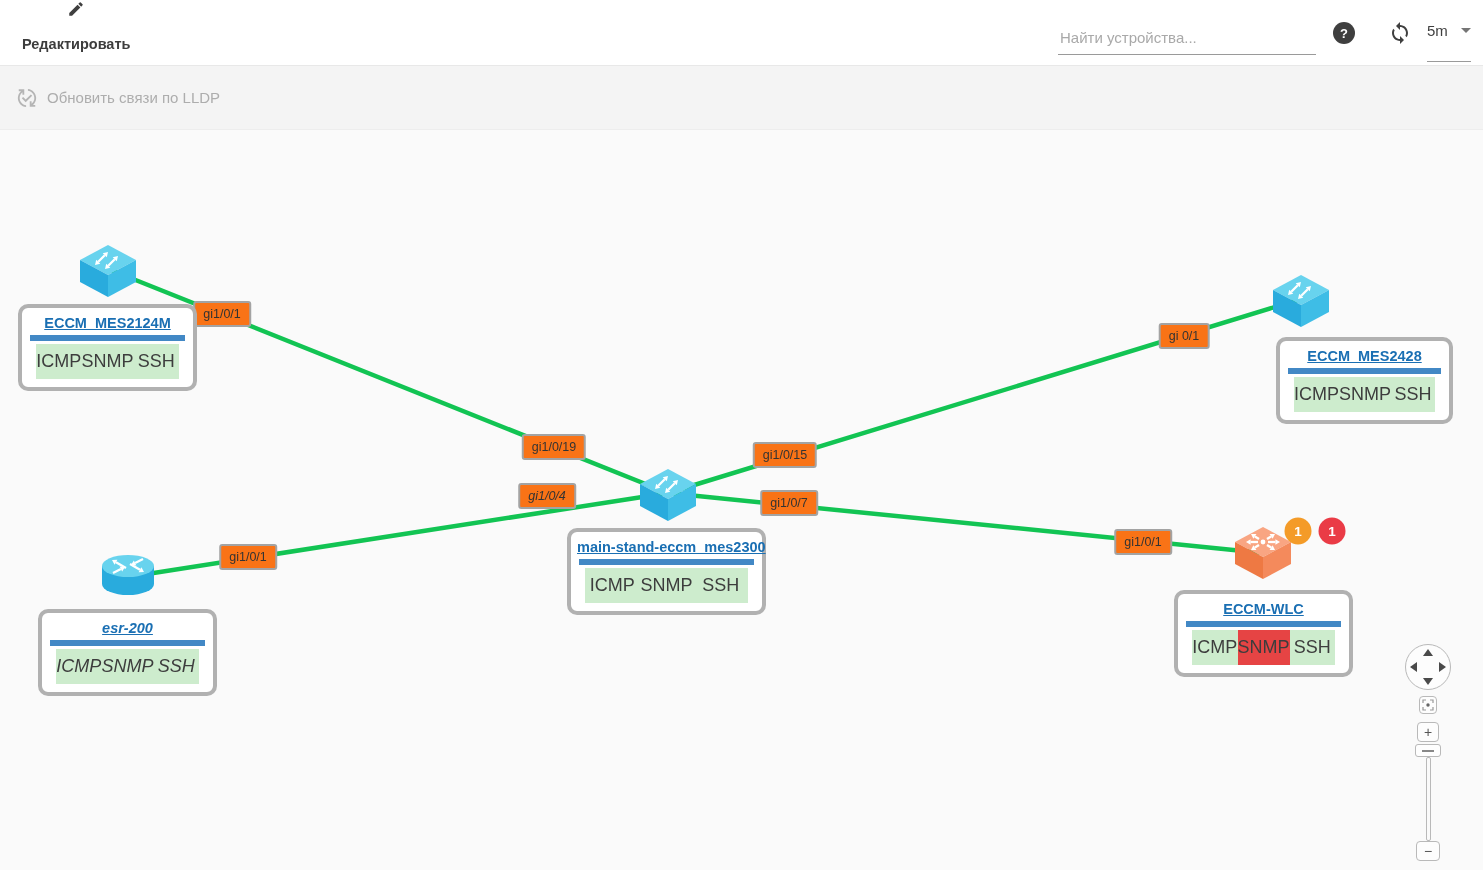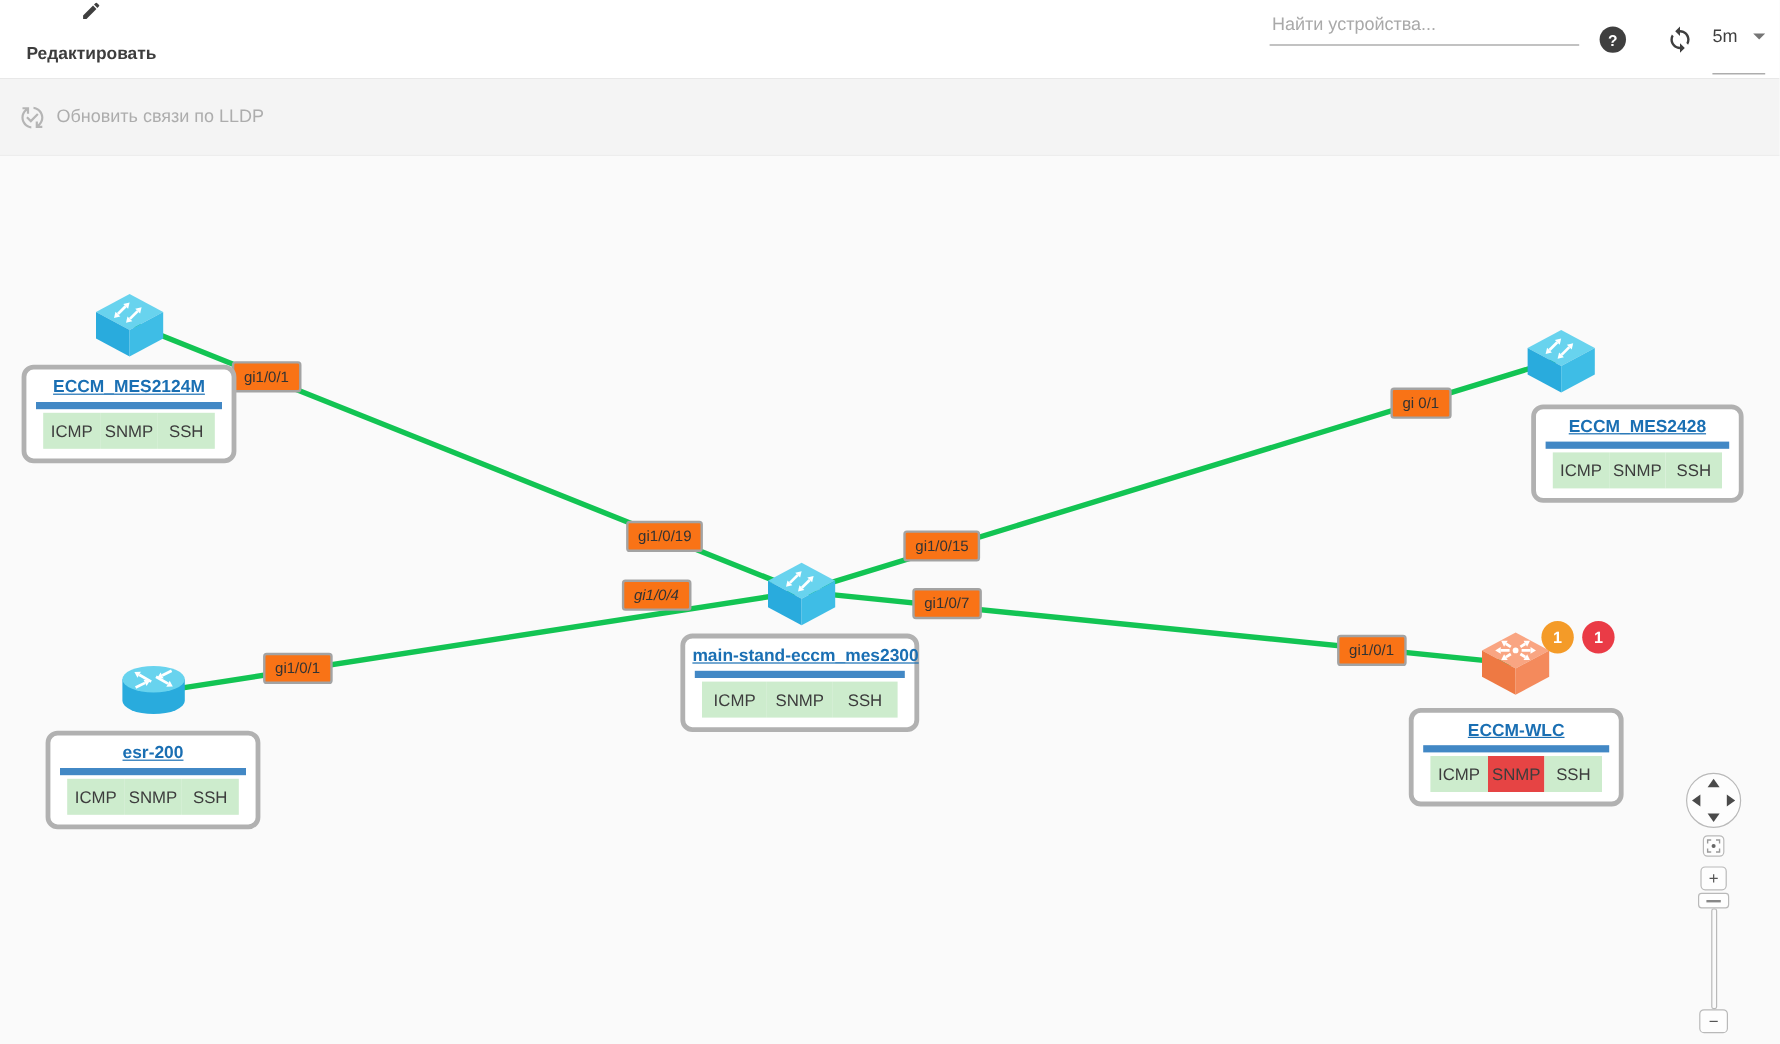--- a/index.html
+++ b/index.html
@@ -25,21 +25,21 @@
   }
   .select-row {
     display:flex; align-items:center; justify-content:space-between;
     border-bottom:1px solid #9a9a9a; padding-bottom:7px;
   }
   .select-row .value { font-size:15px; color:#222; }
   .caret-down {
     width:0; height:0; border-left:5px solid transparent; border-right:5px solid transparent;
     border-top:5px solid #757575;
   }
-  .search-field { position:absolute; left:1058px; top:12px; width:258px; }
+  .search-field { position:absolute; left:1058px; top:29px; width:258px; }
   .search-field input {
     width:100%; border:none; outline:none; background:transparent;
     border-bottom:1px solid #9a9a9a; font-size:15px; padding:0 0 8px 2px;
     font-family:inherit; color:#333;
   }
   .search-field input::placeholder { color:#a9a9a9; }
   .help-btn {
     position:absolute; left:1333px; top:22px; width:22px; height:22px;
     border-radius:50%; background:#3f3f3f; color:#fff;
     display:flex; align-items:center; justify-content:center;
@@ -74,21 +74,21 @@
     padding:6px 6px 8px; cursor:pointer;
   }
   .node-title {
     font-size:14.5px; font-weight:bold; color:var(--title-blue,#1a6fb3);
     text-align:center; text-decoration:underline; white-space:nowrap; margin:1px 0 4px;
   }
   .title-bar { height:6px; background:var(--bar-blue,#4288c5); margin:0 2px; }
   .status-strip { display:flex; margin:3px 8px 0; }
   .status-cell {
     flex:1; background:var(--ok-bg,#cdeccd); text-align:center;
-    font-size:14px; color:#3d3d3d; padding:7px 0; white-space:nowrap;
+    font-size:18px; color:#3d3d3d; padding:7px 0; white-space:nowrap;
   }
   .status-cell.error { background:var(--err-bg,#e64444); }
   .badge {
     position:absolute; z-index:5; width:27px; height:27px; border-radius:50%;
     transform:translate(-50%,-50%); color:#fff; font-size:13.5px; font-weight:bold;
     display:flex; align-items:center; justify-content:center; cursor:pointer;
   }
   
   .nav-controls {
     position:absolute; right:32px; bottom:8px; width:46px; z-index:6;
@@ -266,21 +266,21 @@
     <ellipse cx="30" cy="15" rx="26" ry="11" fill="#68d3ee"></ellipse>
     <line x1="28" y1="17" x2="17.993918453772512" y2="11.282239116441435" stroke="#fff" stroke-width="2.3"></line>
         <polygon points="14,9 16.57893020157882,13.758468557780393 19.408906705966203,8.806009675102477" fill="#fff"></polygon>
         <line x1="32" y1="13" x2="42.006081546227485" y2="18.717760883558565" stroke="#fff" stroke-width="2.3"></line>
         <polygon points="46,21 43.42106979842117,16.241531442219607 40.5910932940338,21.193990324897523" fill="#fff"></polygon>
         <line x1="45" y1="8" x2="37.11436507859961" y2="11.942817460700194" stroke="#fff" stroke-width="2.3"></line>
         <polygon points="33,14 38.38981825296549,14.493723809431954 35.83891190423373,9.391911111968435" fill="#fff"></polygon>
         <line x1="15" y1="22" x2="22.88563492140039" y2="18.057182539299806" stroke="#fff" stroke-width="2.3"></line>
         <polygon points="27,16 21.61018174703451,15.506276190568046 24.161088095766267,20.608088888031567" fill="#fff"></polygon>
       </svg></div>
-    <div class="node-card" style="left: 38px; top: 479px; width: 179px;">
+    <div class="node-card" style="left: 38px; top: 479px; width: 179px; font-style: italic;">
       <div class="node-title">esr-200</div>
       <div class="title-bar"></div>
       <div class="status-strip">
         <div class="status-cell">ICMP</div>
         <div class="status-cell">SNMP</div>
         <div class="status-cell">SSH</div>
       </div>
     </div>
     <div class="node-icon" style="left: 1233px; top: 395px;"><svg width="60" height="56" viewBox="0 0 60 56">
     <polygon points="30,2 58,17 30,32 2,17" fill="#f9a582"></polygon>

